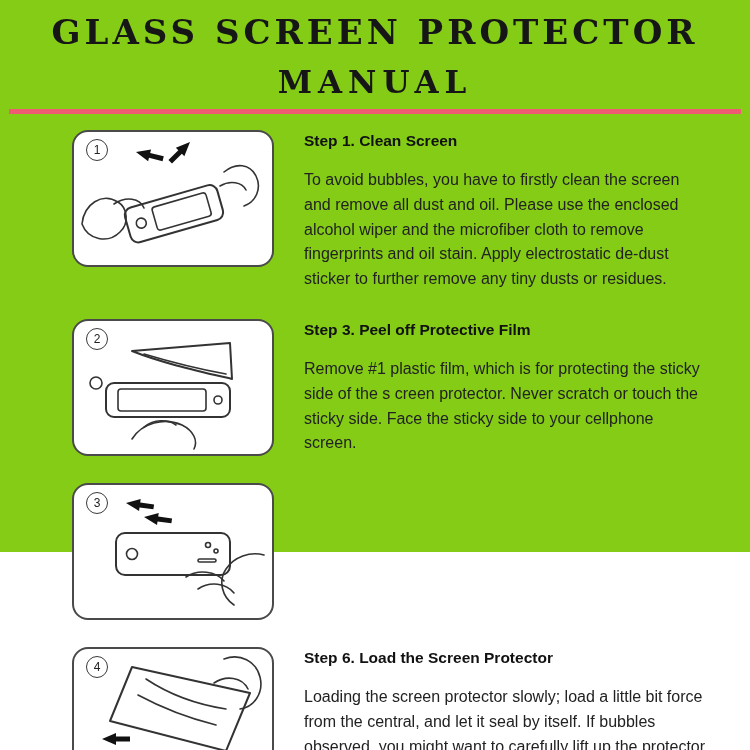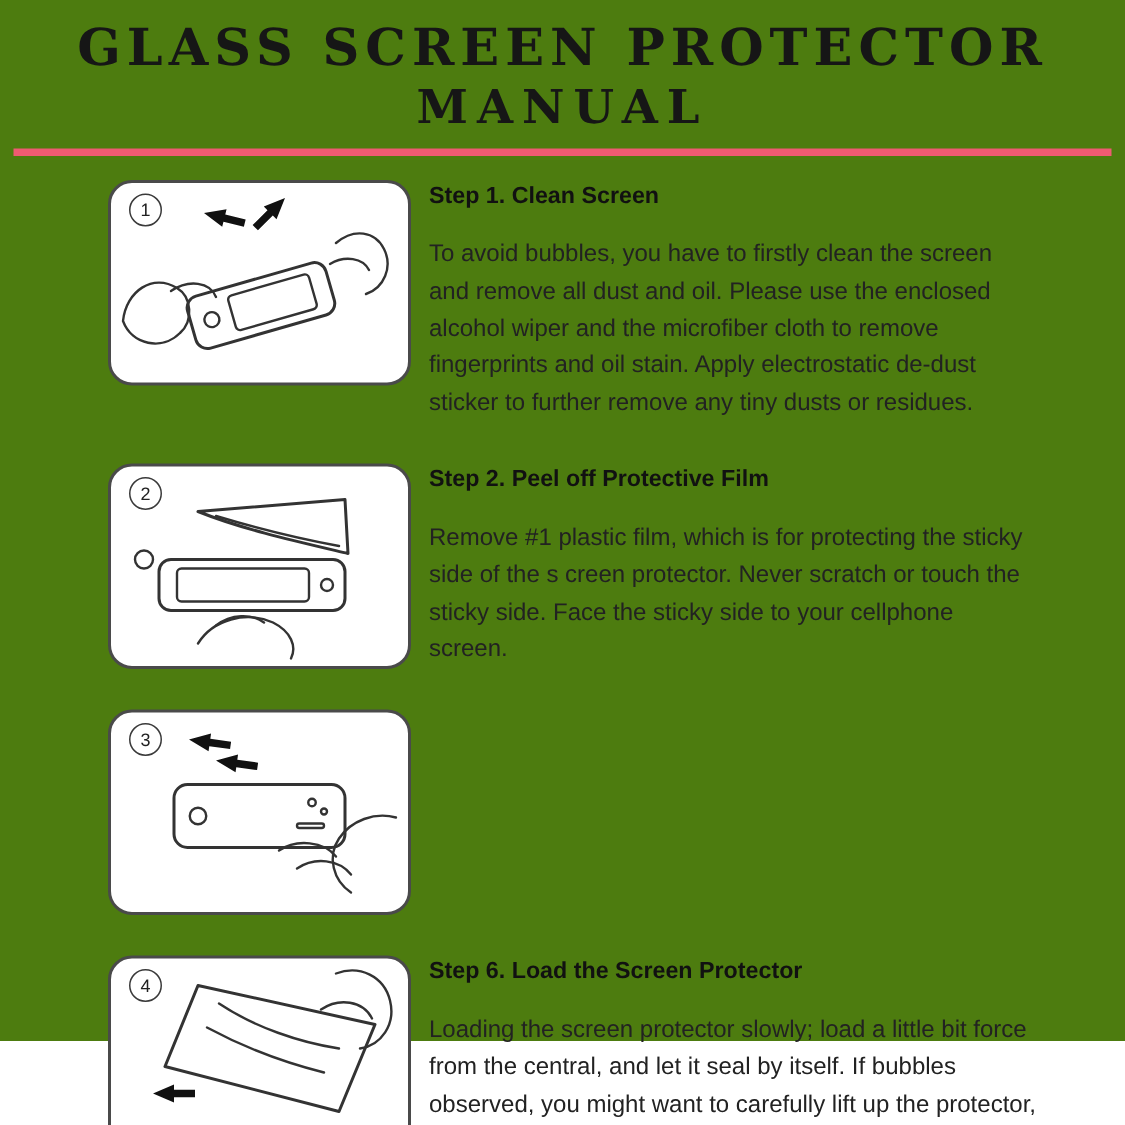--- a/index.html
+++ b/index.html
@@ -1,35 +1,35 @@
 <!DOCTYPE html>
 <html><head>
 <meta charset="utf-8">
 <style>
   html,body{margin:0;padding:0;background:#fff;}
   body{width:750px;height:750px;font-family:"Liberation Sans",sans-serif;color:#1a1a1a;overflow:hidden;}
-  .page{position:relative;width:750px;height:694px;background:#4d7c0f;}
+  .page{position:relative;width:750px;height:552px;background:#84cc16;}
 
   .title-block{text-align:center;padding-top:12px;}
   .title-line1{font-family:"DejaVu Serif",serif;font-weight:bold;font-size:34px;letter-spacing:4px;color:#161616;}
-  .title-line2{font-family:"DejaVu Serif",serif;font-weight:bold;font-size:31px;letter-spacing:6px;color:#161616;margin-top:2px;}
+  .title-line2{font-family:"DejaVu Serif",serif;font-weight:bold;font-size:31px;letter-spacing:6px;color:#161616;margin-top:12px;}
 
   .divider{height:5px;margin:9px 9px 0 9px;background:#ef5b72;}
 
   .steps{padding-top:8px;}
   .step-row{display:flex;align-items:flex-start;margin-top:27px;}
   .step-row:first-child{margin-top:8px;}
 
   .illus{position:relative;flex:none;width:198px;height:133px;margin-left:72px;
          border:2px solid #4a4a4a;border-radius:16px;background:#fff;}
   .illus svg{position:absolute;left:0;top:0;width:100%;height:100%;}
   .num{position:absolute;top:7px;left:12px;width:20px;height:20px;border:1.4px solid #3a3a3a;
        border-radius:50%;font-size:12px;line-height:20px;text-align:center;color:#222;background:#fff;z-index:2;}
 
-  .step-text{margin-left:12px;width:405px;}
+  .step-text{margin-left:30px;width:405px;}
   .step-heading{font-size:15.5px;font-weight:bold;color:#111;margin:2px 0 0 0;}
   .step-body{font-size:16px;line-height:1.55;color:#222;margin:18px 0 0 0;}
 
   .ln{fill:none;stroke:#333;stroke-width:1.6;stroke-linecap:round;stroke-linejoin:round;}
   .ln-thick{fill:#fff;stroke:#333;stroke-width:2;stroke-linejoin:round;}
   .arrow{fill:#111;stroke:none;}
 </style>
 </head>
 <body>
 
@@ -75,21 +75,21 @@
           <path class="ln" d="M70,33 C100,42 130,49 152,53"></path>
           <rect class="ln-thick" x="32" y="62" width="124" height="34" rx="8"></rect>
           <rect class="ln" x="44" y="68" width="88" height="22" rx="3"></rect>
           <circle class="ln" cx="144" cy="79" r="4"></circle>
           <circle class="ln" cx="22" cy="62" r="6"></circle>
           <path class="ln" d="M58,118 C68,102 90,96 108,104 C120,110 124,120 120,128"></path>
           <path class="ln" d="M70,106 C80,98 94,98 102,104"></path>
         </svg>
       </div>
       <div class="step-text">
-        <h3 class="step-heading">Step 2. Peel off Protective Film</h3>
+        <h3 class="step-heading">Step 3. Peel off Protective Film</h3>
         <p class="step-body">Remove #1 plastic film, which is for protecting the sticky side of the s creen protector. Never scratch or touch the sticky side. Face the sticky side to your cellphone screen.</p>
       </div>
     </div>
 
     <div class="step-row">
       <div class="illus">
         <span class="num">3</span>
         <svg viewBox="0 0 198 133">
           <path class="arrow" d="M0,0 l14,-6 l0,3.5 l14,0 l0,5 l-14,0 l0,3.5 z" transform="translate(52,18) rotate(8)"></path>
           <path class="arrow" d="M0,0 l14,-6 l0,3.5 l14,0 l0,5 l-14,0 l0,3.5 z" transform="translate(70,32) rotate(8)"></path>

